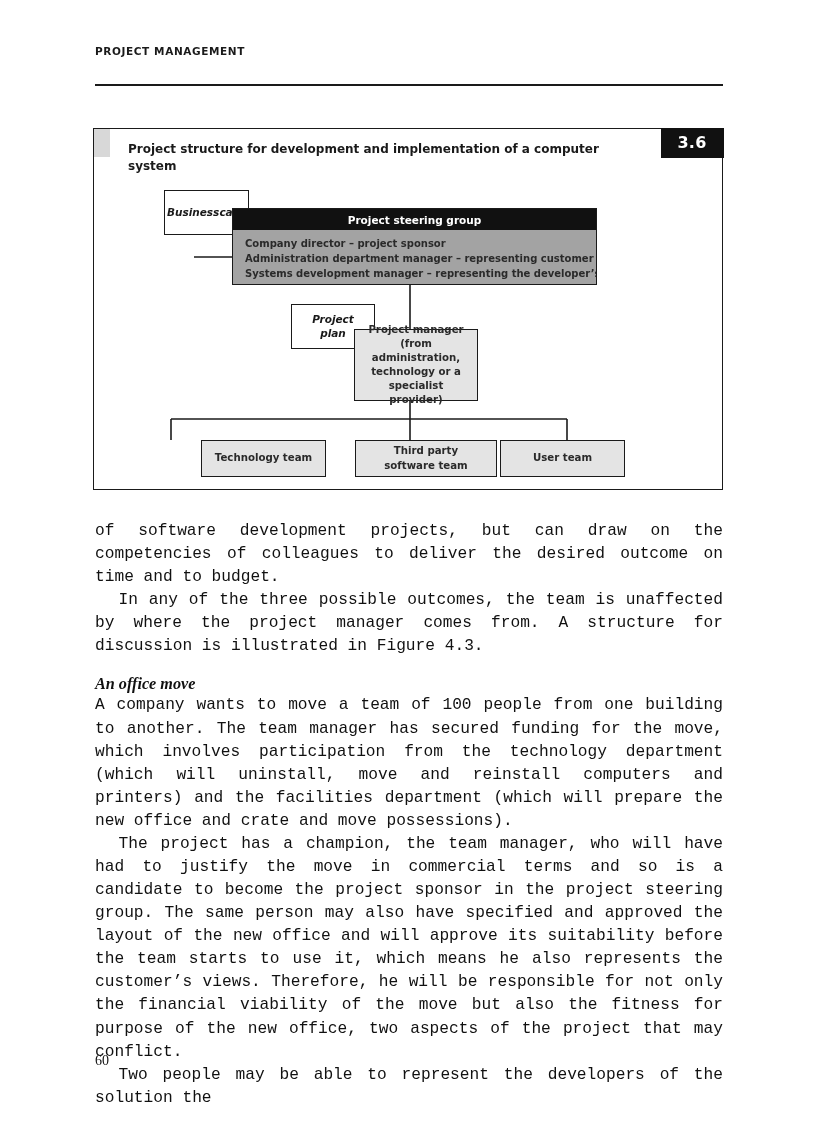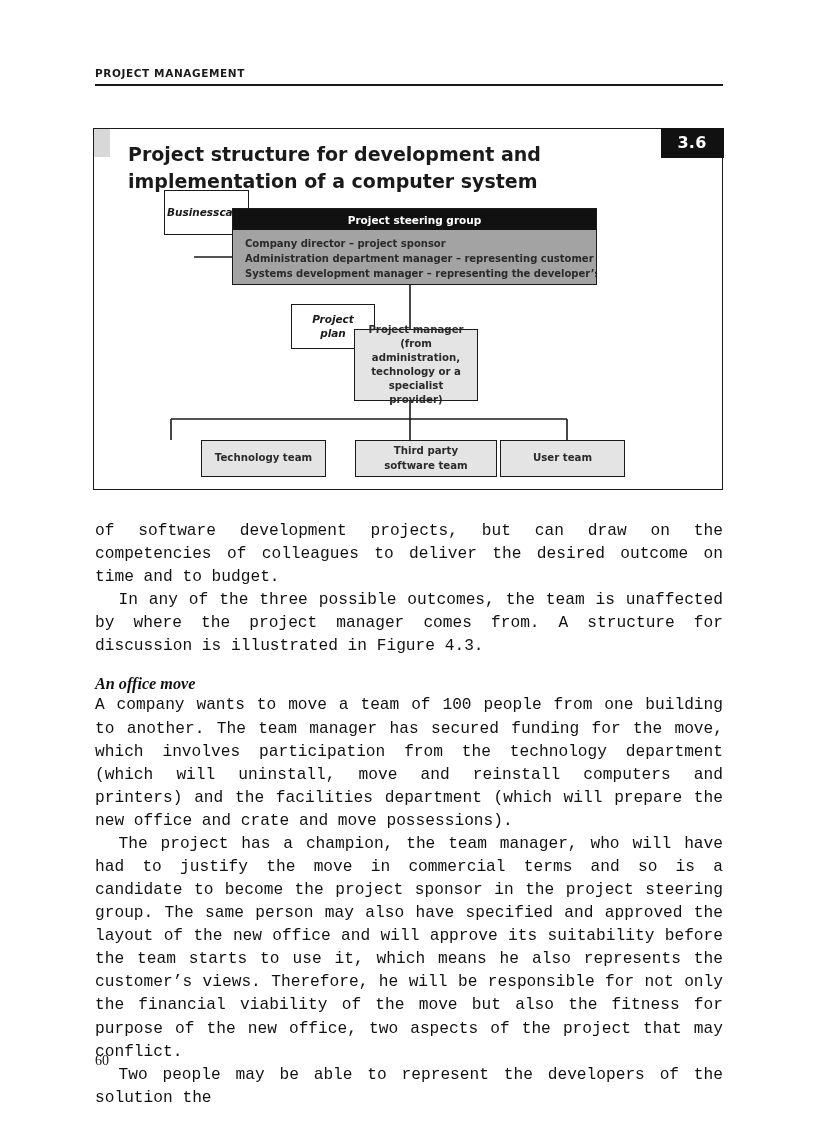--- a/index.html
+++ b/index.html
@@ -20,21 +20,21 @@
     position: absolute;
     left: 0; top: 0;
     width: 816px;
     height: 1123px;
   }
 
   
   .running-head {
     position: absolute;
     left: 95px;
-    top: 67px;
+    top: 45px;
     font-family: "DejaVu Sans", sans-serif;
     font-weight: bold;
     font-size: 10.5px;
     letter-spacing: 0.6px;
     color: #1a1a1a;
   }
   .head-rule {
     position: absolute;
     left: 95px;
     top: 84px;
@@ -78,21 +78,21 @@
     justify-content: center;
     letter-spacing: 0.3px;
   }
   .figure-title {
     position: absolute;
     left: 34px;
     top: 12px;
     width: 500px;
     font-family: "DejaVu Sans", sans-serif;
     font-weight: bold;
-    font-size: 19px;
+    font-size: 12px;
     line-height: 1.42;
     color: #1a1a1a;
   }
 
   
   .diagram {
     position: absolute;
     left: 0;
     top: 0;
     width: 630px;

